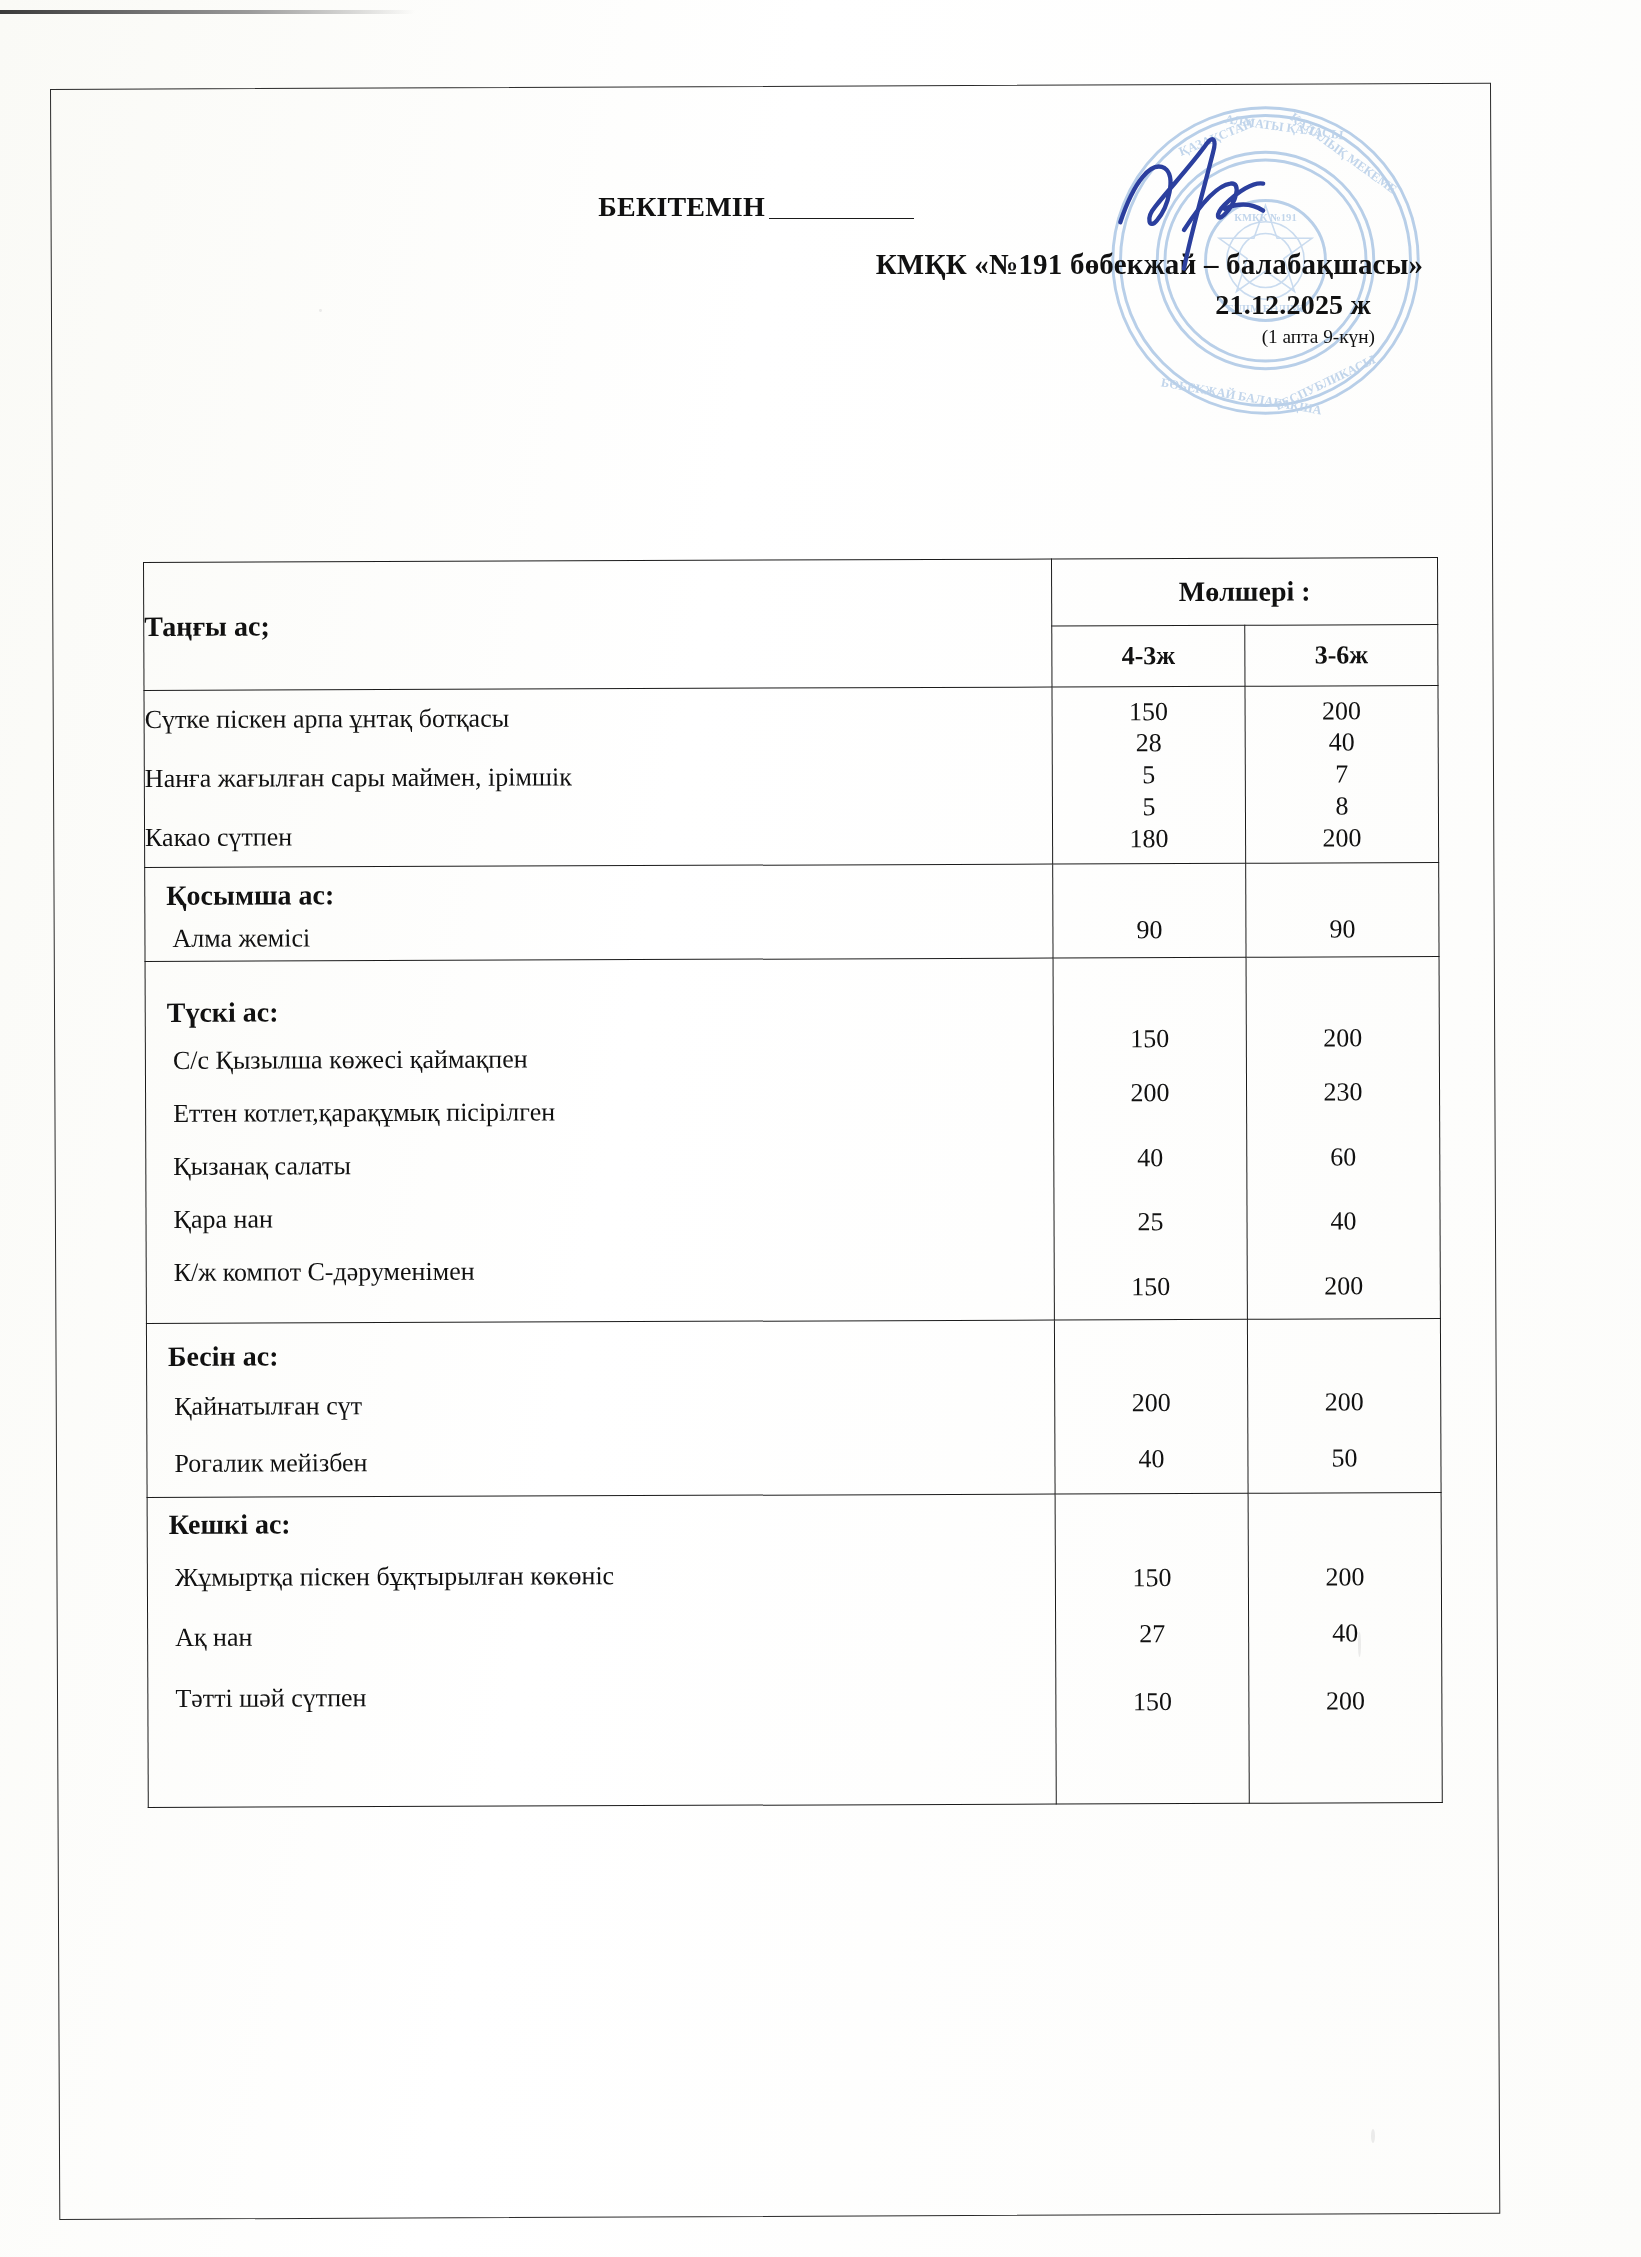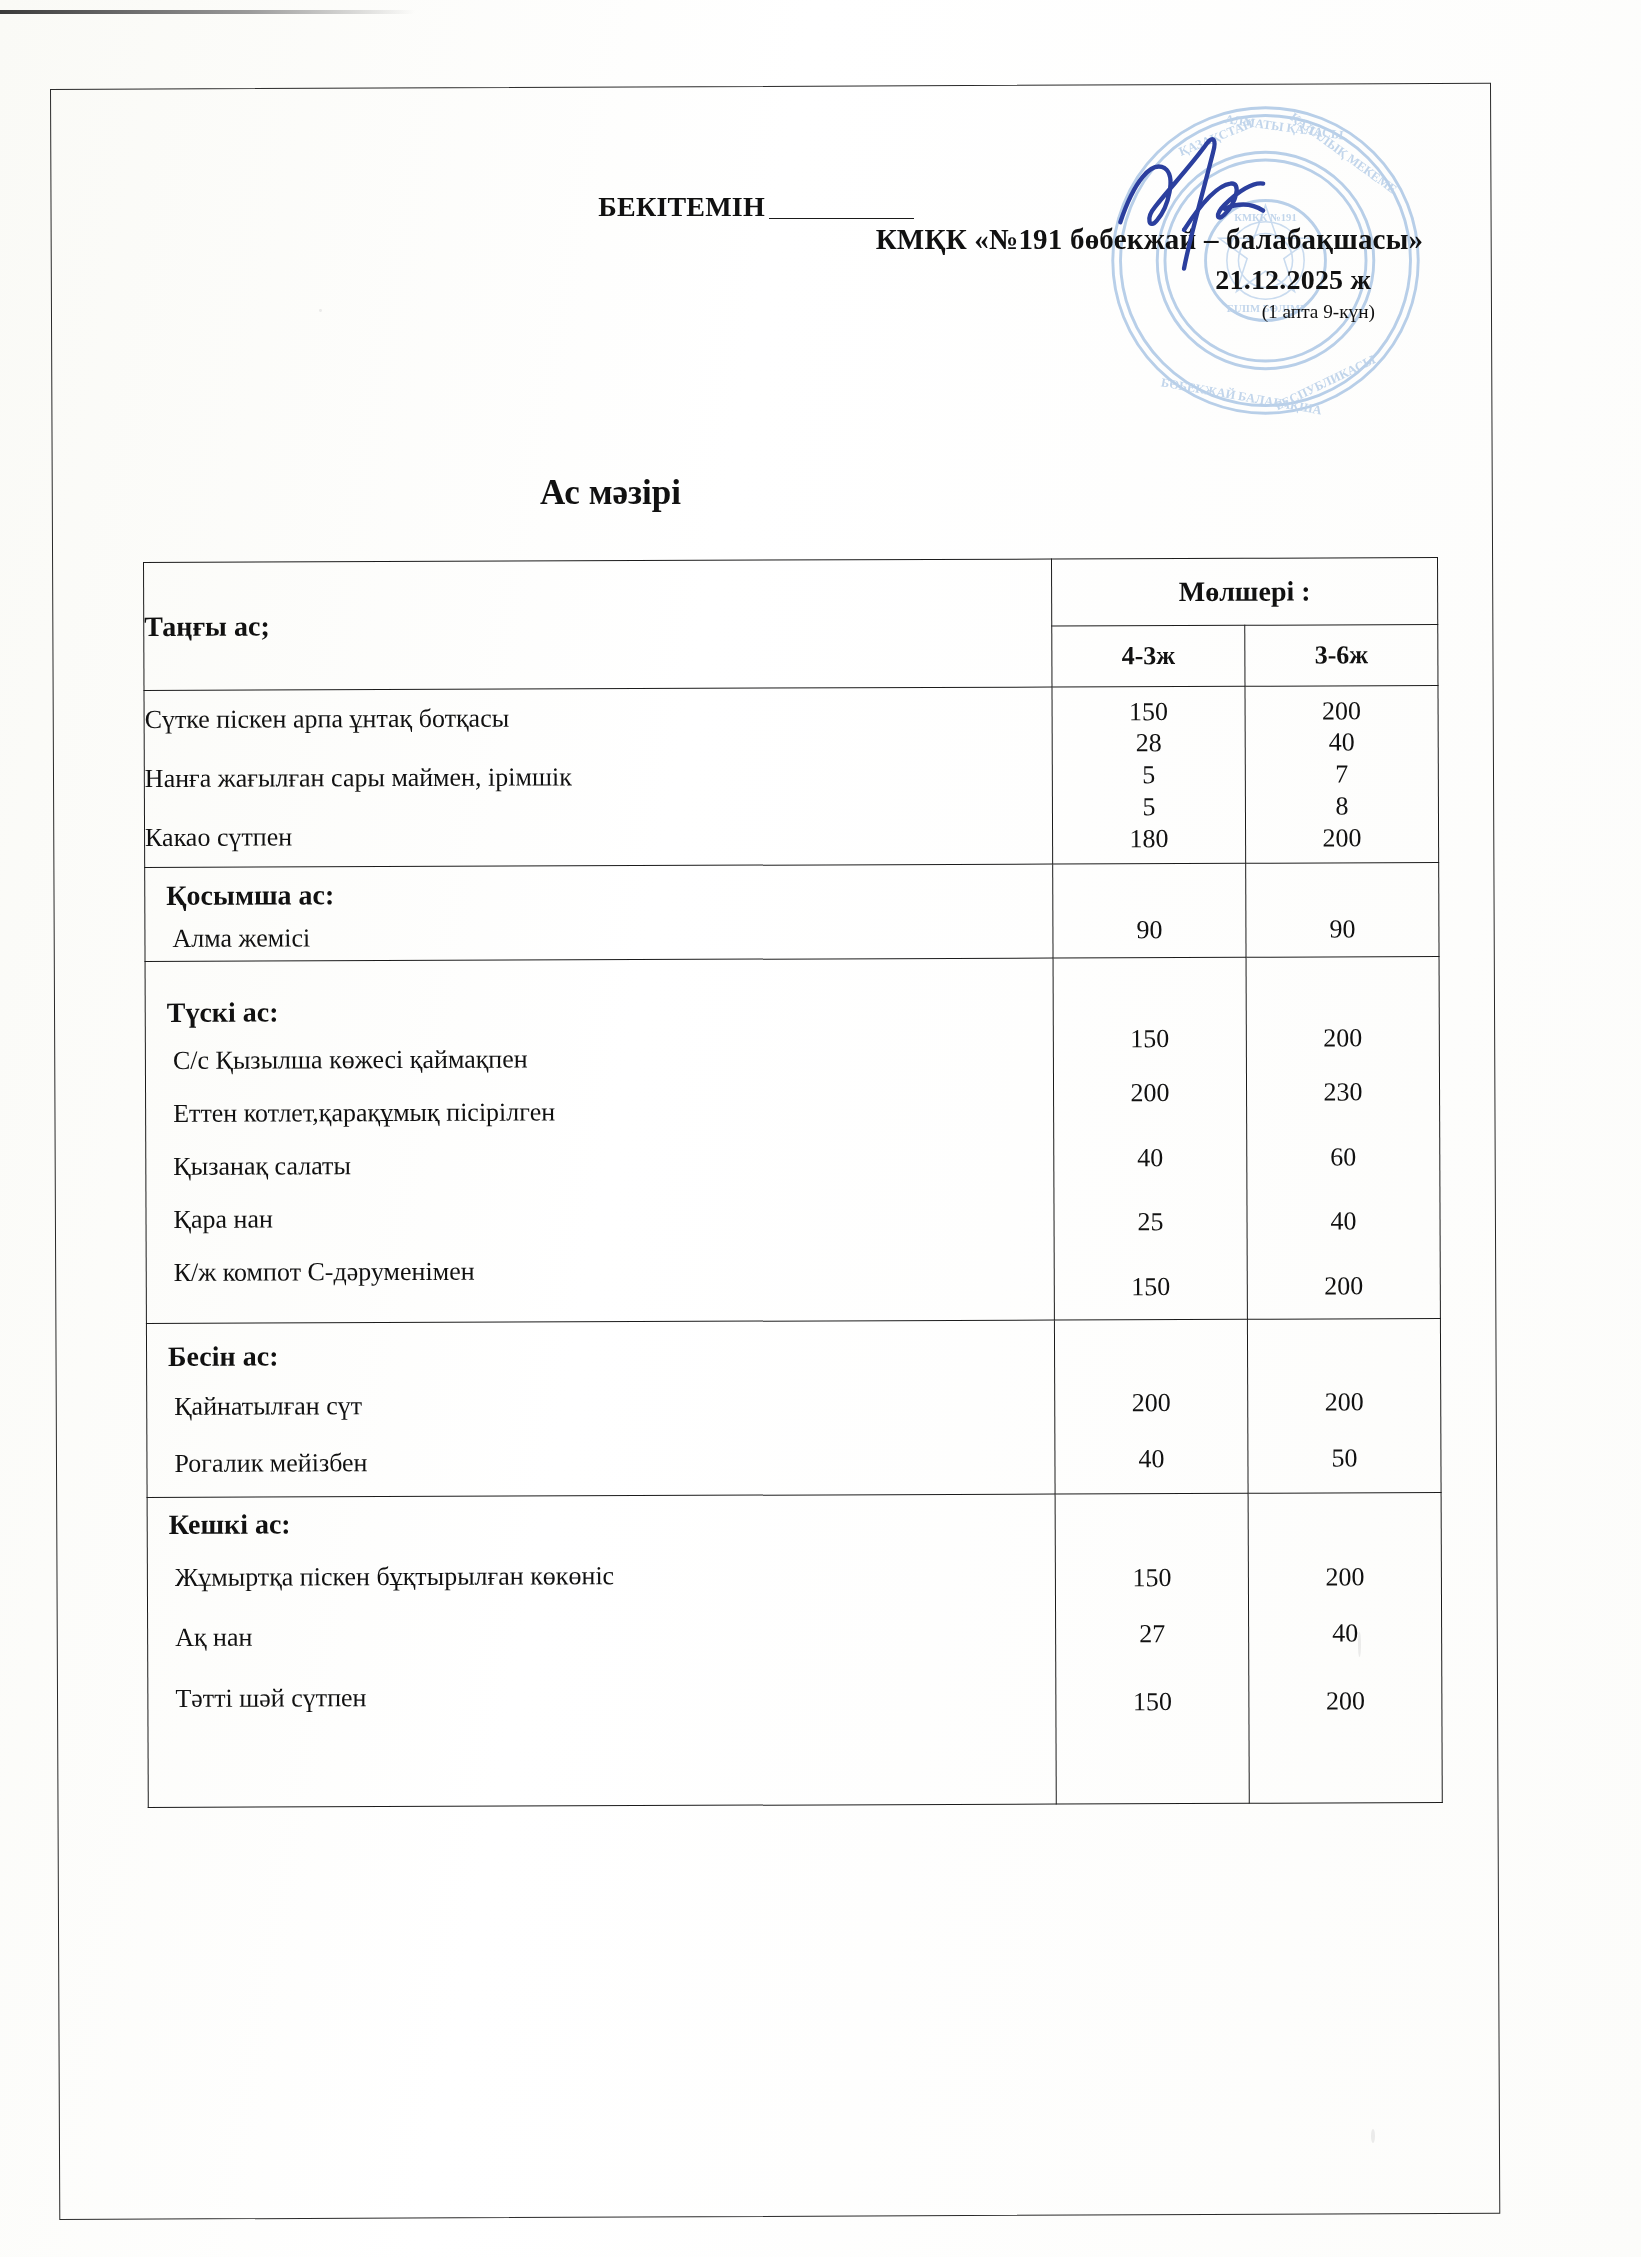--- a/index.html
+++ b/index.html
@@ -74,20 +74,21 @@
   #approve-label { font-weight: bold; font-size: 28px; }
   #approve-rule {
     display: inline-block;
     width: 145px;
     border-bottom: 1.9px solid #1a1a1a;
     margin-left: 3.9px;
     margin-bottom: 3.9px;
   }
   #org-line {
     font-size: 29px;
+    margin-top: 25px;
     text-align: right;
     padding-right: 5.8px;
   }
   #head-line {
     font-size: 28px;
     margin-top: 25px;
     text-align: right;
     padding-right: 27px;
   }
   #date-line {
@@ -269,21 +270,20 @@
   <div id="header">
     <div id="approve-row" class="hdr-line">
       <span id="approve-label">БЕКІТЕМІН</span>
       <span id="approve-rule"></span>
     </div>
     <div id="org-line" class="hdr-line">КМҚК «№191 бөбекжай – балабақшасы»</div>
     <div id="date-line" class="hdr-line">21.12.2025 ж</div>
     <div id="week-line">(1 апта 9-күн)</div>
   </div>
 
-  <div id="doc-title">Ас мәзірі</div>
 
   <div id="menu-table-wrap">
     <table class="menu">
       <colgroup>
         <col class="c-name">
           <col class="c-q1">
           <col class="c-q2">
       </colgroup>
       <tbody>
 

